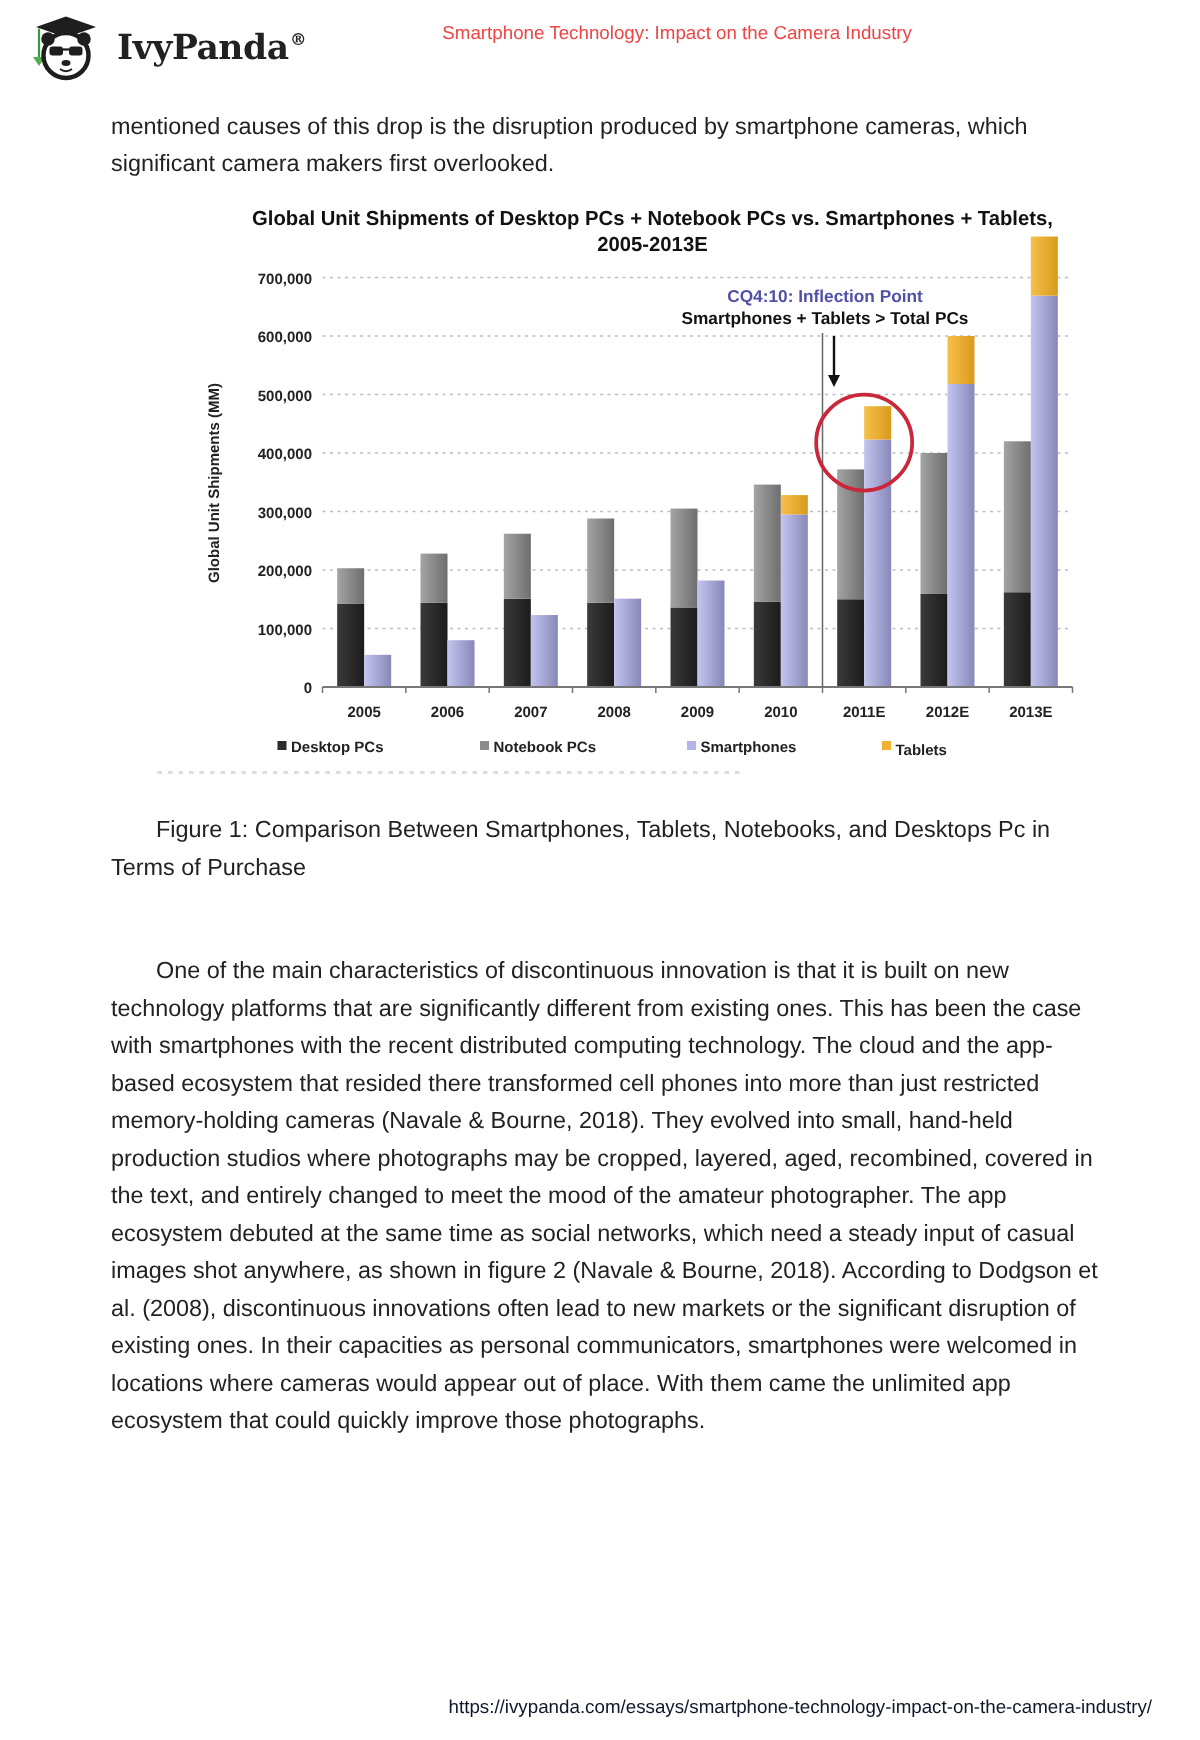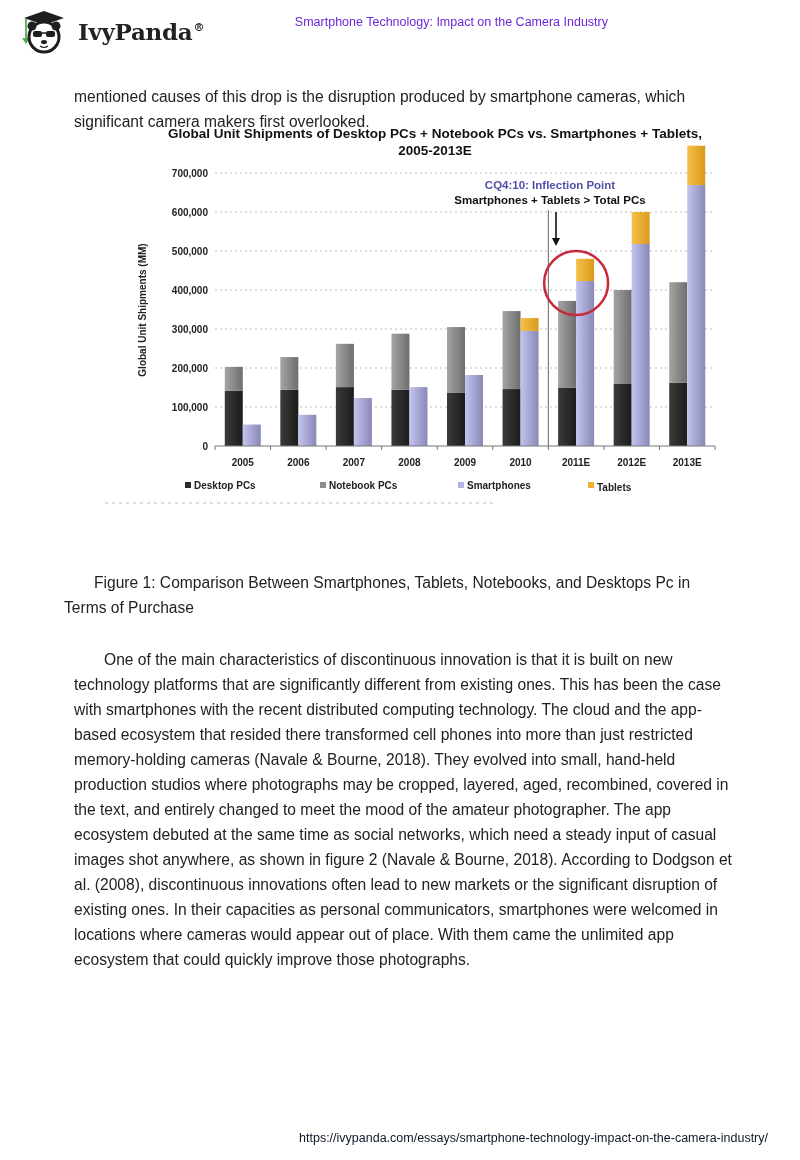--- a/index.html
+++ b/index.html
@@ -3,25 +3,25 @@
 <meta charset="utf-8">
 <style>
   html, body { margin: 0; padding: 0; background: #ffffff; }
   body { width: 800px; height: 1160px; position: relative; overflow: hidden;
          font-family: "Liberation Sans", sans-serif; color: #222; }
   .header { position: absolute; left: 0; top: 0; width: 640px; height: 60px; }
   .logo { position: absolute; left: 18px; top: 8px; display: flex; align-items: center; }
   .logo-mark { width: 52px; height: 46px; }
   .logo-text { font-family: "DejaVu Serif", serif; font-weight: bold; font-size: 23px; color: #222; margin-left: 8px; letter-spacing: -0.3px; }
   .logo-text sup { font-size: 11px; font-weight: bold; vertical-align: super; margin-left: 1px; }
-  .doc-title { position: absolute; right: 32px; top: 15px; font-size: 12.5px; color: #6d28d9; }
-  .body-text { position: absolute; left: 74px; width: 660px; font-size: 15.6px; line-height: 25px; color: #222; margin-top: 12px; }
+  .doc-title { position: absolute; right: 32px; top: 15px; font-size: 12.5px; color: #ef4444; }
+  .body-text { position: absolute; left: 74px; width: 660px; font-size: 15.6px; line-height: 25px; color: #222; }
   .p-intro { top: 72px; }
-  .figure { position: absolute; left: 100px; top: 118px; width: 640px; height: 395px; }
-  .caption { position: absolute; left: 64px; top: 541px; width: 660px; font-size: 15.6px; line-height: 25px; text-indent: 30px; margin-top: 29px; }
+  .figure { position: absolute; left: 100px; top: 130px; width: 640px; height: 395px; }
+  .caption { position: absolute; left: 74px; top: 541px; width: 660px; font-size: 15.6px; line-height: 25px; text-indent: 30px; }
   .p-main { top: 635px; text-indent: 30px; }
   .footer-url { position: absolute; right: 32px; top: 1131px; font-size: 12.5px; color: #0f172a; }
   svg text { font-family: "Liberation Sans", sans-serif; }
 </style>
 </head>
 <body>
 
 <div class="header">
   <div class="logo">
     <svg class="logo-mark" viewBox="0 0 52 46">

